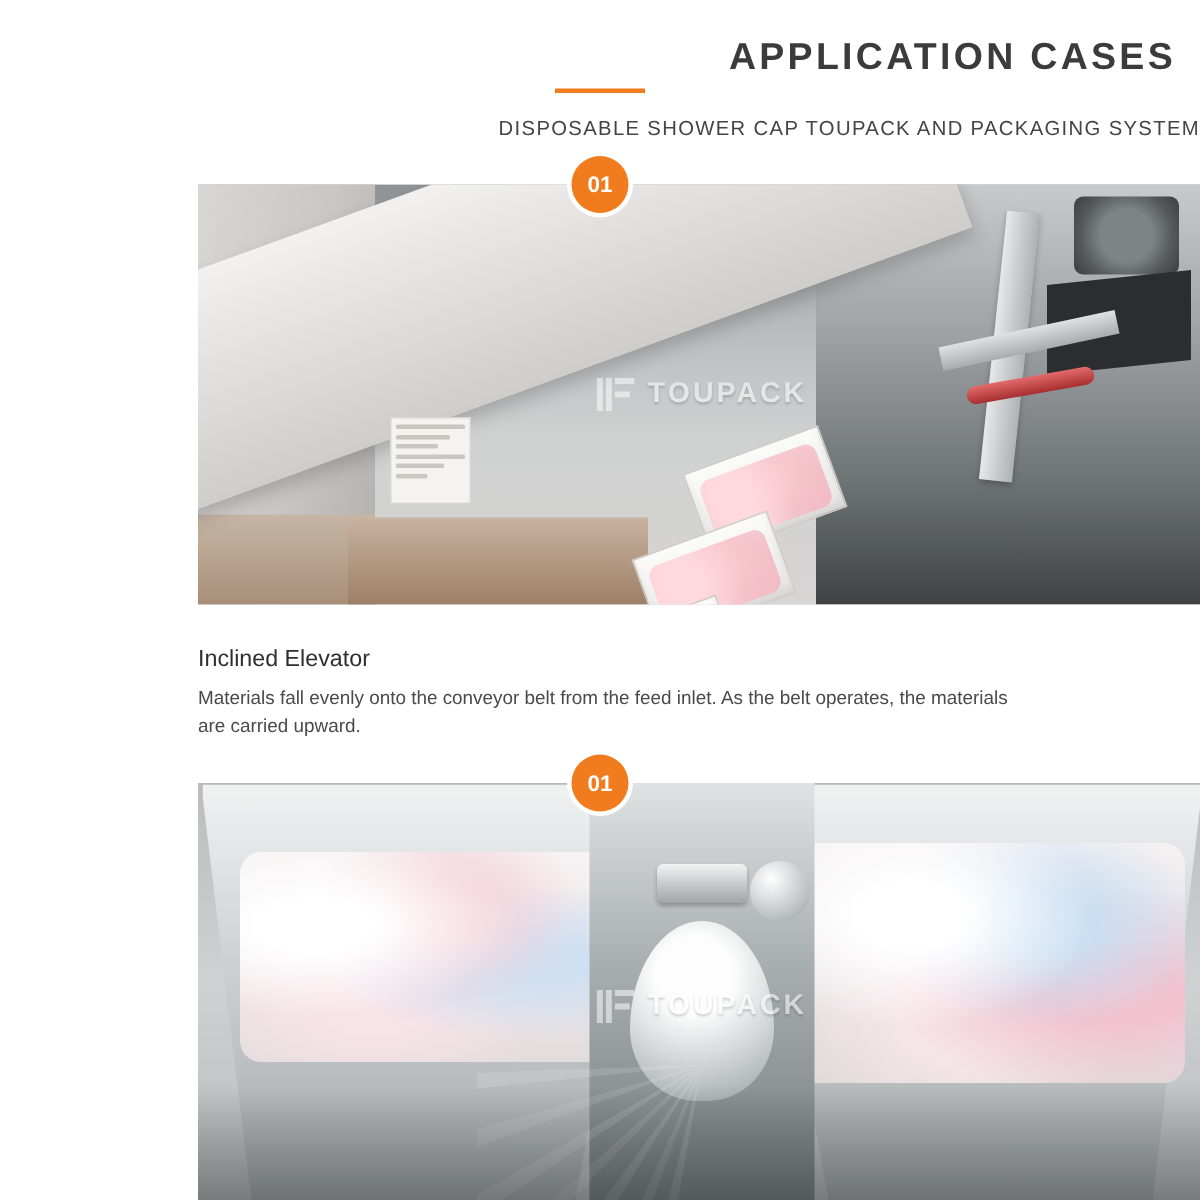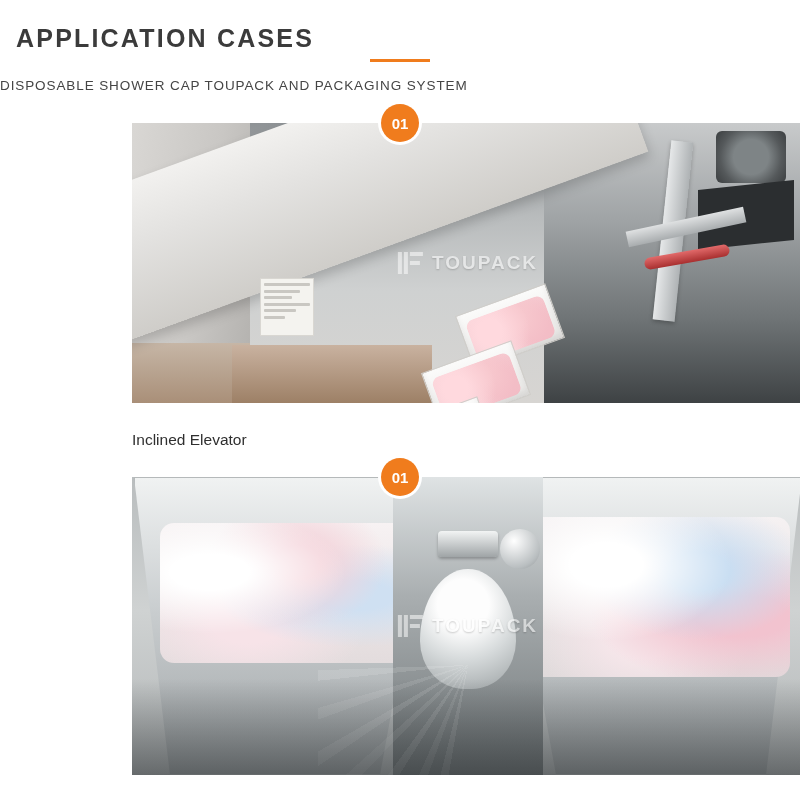--- a/index.html
+++ b/index.html
@@ -14,21 +14,21 @@
   .page {
     position: relative;
     width: 800px;
     height: 800px;
     background: #ffffff;
   }
 
   
   .header {
     padding-top: 24px;
-    text-align: left;
+    text-align: right;
   }
   .header-title {
     font-size: 25px;
     letter-spacing: 2.2px;
     font-weight: bold;
     color: #3b3b3b;
     display: inline-block;
     padding: 0 16px 10px 16px;
   }
   .title-rule-wrap {
@@ -368,20 +368,21 @@
             <i></i>
             <i></i>
             <i></i>
           </span>
         <span class="wm-text">TOUPACK</span>
       </div>
     </div>
 
     <div class="caption">
       <h3>Inclined Elevator</h3>
+      <p>Materials fall evenly onto the conveyor belt from the feed inlet. As the belt operates, the materials are carried upward.</p>
     </div>
   </div>
 
   <div class="case case-2">
     <div class="badge">01</div>
 
     <div class="photo photo-2">
       <div class="p2-bg"></div>
       <div class="p2-hopper p2-h-left"></div>
       <div class="p2-hopper p2-h-right"></div>

